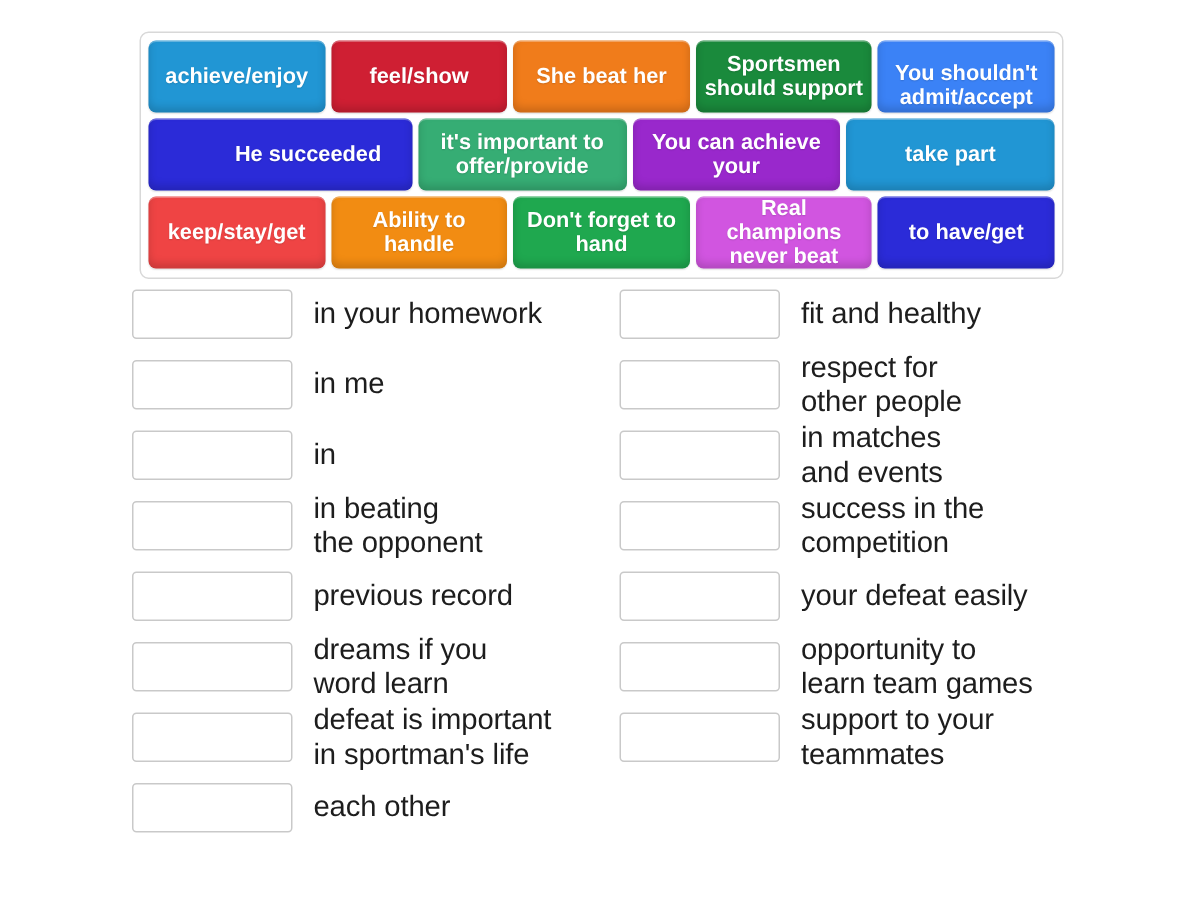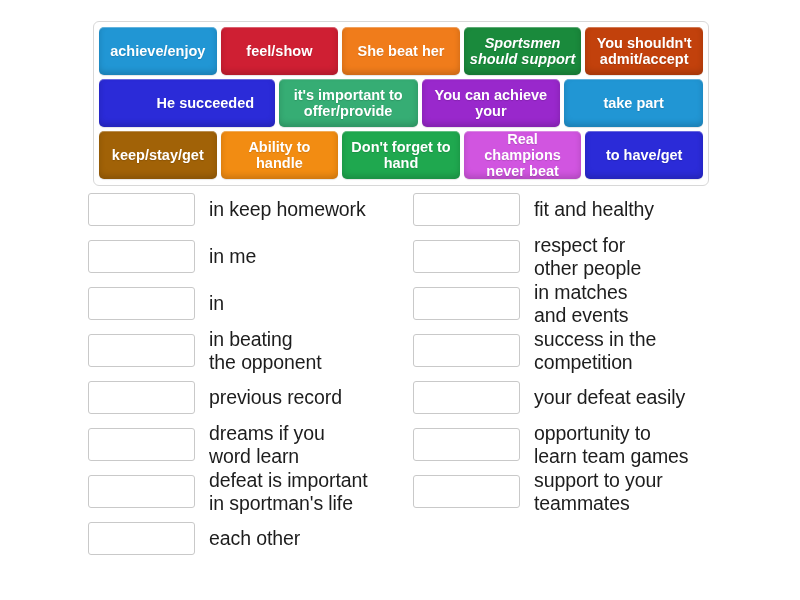--- a/index.html
+++ b/index.html
@@ -105,25 +105,25 @@
   <div class="tile-row">
     <div class="tile" style="background: rgb(33, 150, 212);">
       <span>achieve/enjoy</span>
     </div>
     <div class="tile" style="background: rgb(207, 31, 51);">
       <span>feel/show</span>
     </div>
     <div class="tile" style="background: rgb(240, 124, 27);">
       <span>She beat her</span>
     </div>
-    <div class="tile" style="background: rgb(26, 138, 60); font-style: italic;">
+    <div class="tile" style="background: rgb(26, 138, 60);">
       <span>Sportsmen
 should support</span>
     </div>
-    <div class="tile" style="background: #c2410c;">
+    <div class="tile" style="background: #3b82f6; align-items: flex-end;">
       <span>You shouldn't
 admit/accept</span>
     </div>
   </div>
 
   <div class="tile-row">
     <div class="tile" style="background: rgb(43, 43, 216); padding-left: 41px;">
       <span>He succeeded</span>
     </div>
     <div class="tile" style="background: rgb(54, 173, 116);">
@@ -133,21 +133,21 @@
     <div class="tile" style="background: rgb(153, 40, 204);">
       <span>You can
 achieve your</span>
     </div>
     <div class="tile" style="background: rgb(33, 150, 212);">
       <span>take part</span>
     </div>
   </div>
 
   <div class="tile-row">
-    <div class="tile" style="background: #a16207; justify-content: center;">
+    <div class="tile" style="background: #ef4444; justify-content: center;">
       <span>keep/stay/get</span>
     </div>
     <div class="tile" style="background: rgb(242, 140, 18); text-align: center;">
       <span>Ability to
 handle</span>
     </div>
     <div class="tile" style="background: rgb(31, 168, 79);">
       <span>Don't forget
 to hand</span>
     </div>
@@ -160,21 +160,21 @@
     </div>
   </div>
 
 </div>
 
 <div id="answer-area">
 
   <div class="answer-col left">
     <div class="answer-row">
       <div class="drop-box"></div>
-      <div class="answer-label">in keep homework</div>
+      <div class="answer-label">in your homework</div>
     </div>
     <div class="answer-row">
       <div class="drop-box"></div>
       <div class="answer-label">in me</div>
     </div>
     <div class="answer-row">
       <div class="drop-box"></div>
       <div class="answer-label">in</div>
     </div>
     <div class="answer-row">

